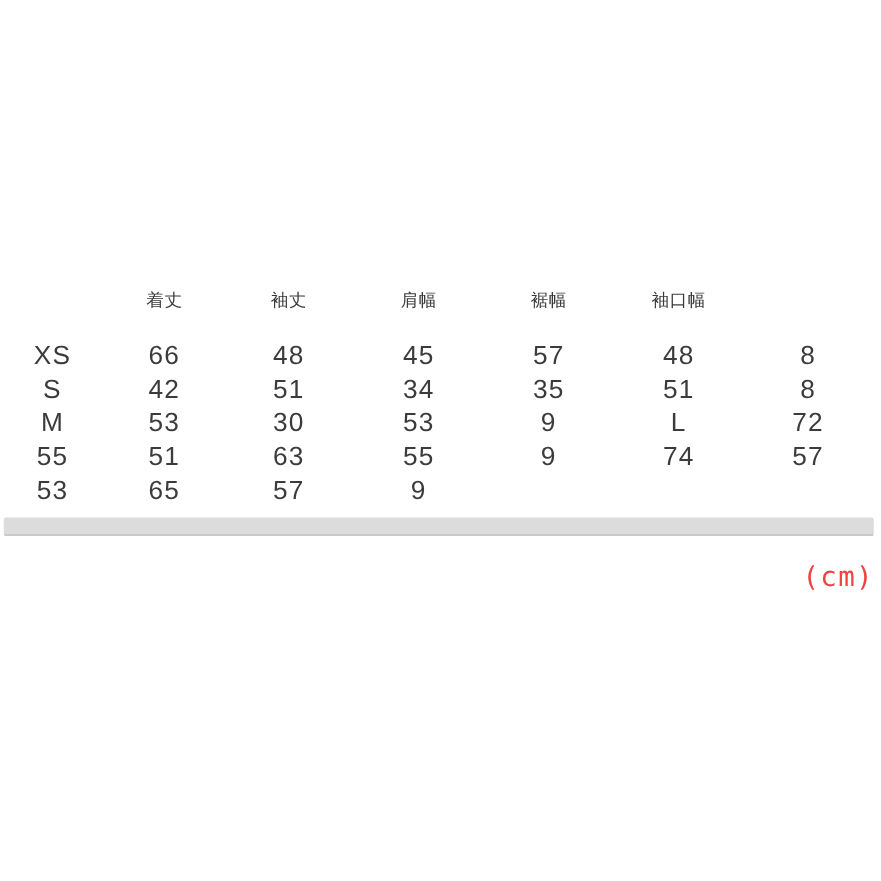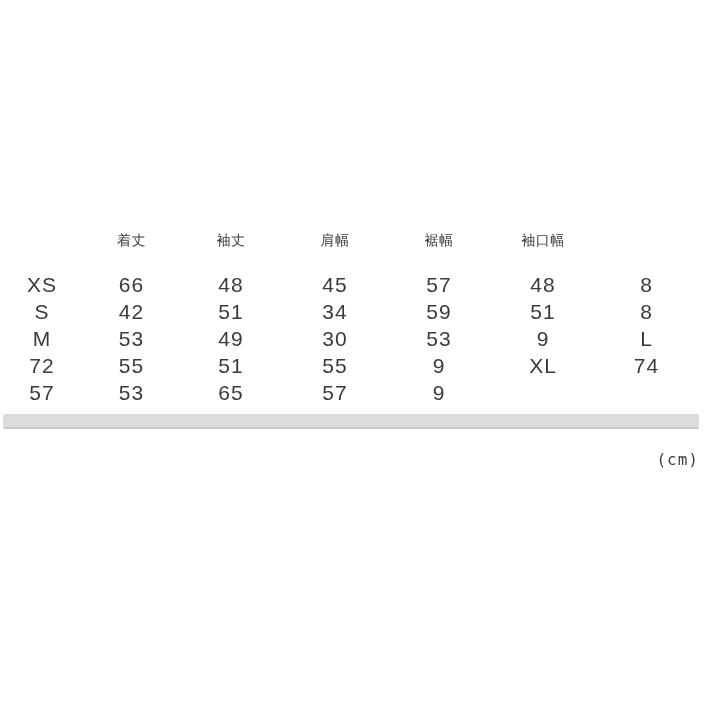--- a/index.html
+++ b/index.html
@@ -48,23 +48,23 @@
     height: 15px;
     background: #dcdcdc;
     border-bottom: 2px solid #c9c9c9;
     border-radius: 2px;
     box-sizing: border-box;
   }
   .unit-label {
     position: absolute;
     top: 450px;
     right: 6px;
-    font-size: 16px;
+    font-size: 22px;
     letter-spacing: 1px;
-    color: #404040;
+    color: #ef4444;
     font-family: "DejaVu Sans Mono", monospace;
     text-align: center;
   }
 </style>
 </head>
 <body>
 
 <div class="canvas">
 
   <div class="size-table">
@@ -83,39 +83,38 @@
     <div class="cell">48</div>
     <div class="cell">45</div>
     <div class="cell">57</div>
     <div class="cell">48</div>
     <div class="cell">8</div>
 
     <div class="cell">S</div>
     <div class="cell">42</div>
     <div class="cell">51</div>
     <div class="cell">34</div>
-    <div class="cell">59</div>
+    <div class="cell">35</div>
     <div class="cell">51</div>
     <div class="cell">8</div>
 
     <div class="cell">M</div>
     <div class="cell">53</div>
-    <div class="cell">49</div>
     <div class="cell">30</div>
     <div class="cell">53</div>
     <div class="cell">9</div>
 
     <div class="cell">L</div>
     <div class="cell">72</div>
     <div class="cell">55</div>
     <div class="cell">51</div>
+    <div class="cell">63</div>
     <div class="cell">55</div>
     <div class="cell">9</div>
 
-    <div class="cell">XL</div>
     <div class="cell">74</div>
     <div class="cell">57</div>
     <div class="cell">53</div>
     <div class="cell">65</div>
     <div class="cell">57</div>
     <div class="cell">9</div>
   </div>
 
   <div class="scrollbar-track"></div>
 

